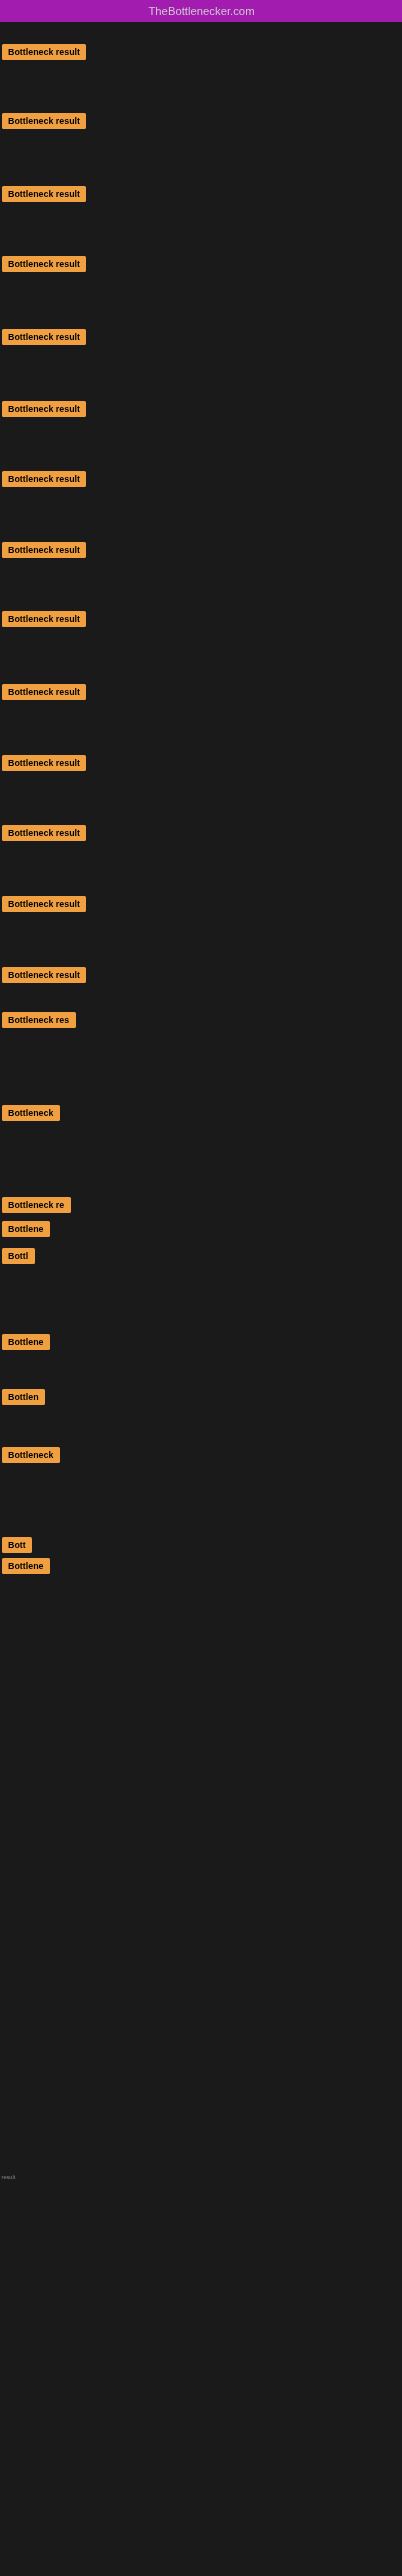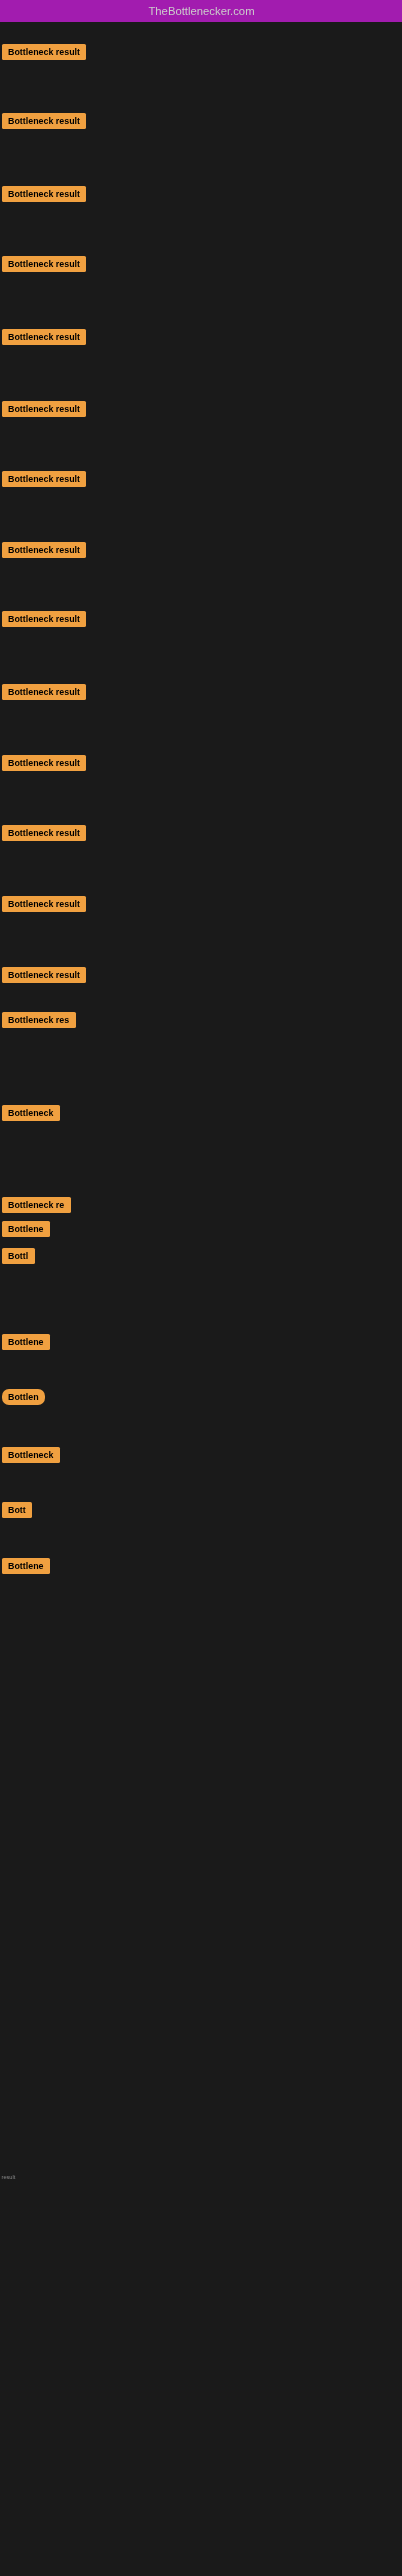--- a/index.html
+++ b/index.html
@@ -64,20 +64,20 @@
     <div style="position: absolute; top: 733px; left: 1.6px;"><span class="bottleneck-badge" style="max-width: 105px;">Bottleneck result</span></div>
     <div style="position: absolute; top: 803px; left: 1.6px;"><span class="bottleneck-badge" style="max-width: 103px;">Bottleneck result</span></div>
     <div style="position: absolute; top: 874px; left: 1.6px;"><span class="bottleneck-badge" style="max-width: 105px;">Bottleneck result</span></div>
     <div style="position: absolute; top: 945px; left: 1.6px;"><span class="bottleneck-badge" style="max-width: 103px;">Bottleneck result</span></div>
     <div style="position: absolute; top: 990px; left: 1.6px;"><span class="bottleneck-badge" style="max-width: 89px;">Bottleneck res</span></div>
     <div style="position: absolute; top: 1083px; left: 1.6px;"><span class="bottleneck-badge" style="max-width: 60px;">Bottleneck</span></div>
     <div style="position: absolute; top: 1139px; left: 1.6px; margin-top: 36px;"><span class="bottleneck-badge" style="max-width: 76px;">Bottleneck re</span></div>
     <div style="position: absolute; top: 1199px; left: 1.6px;"><span class="bottleneck-badge" style="max-width: 55px;">Bottlene</span></div>
     <div style="position: absolute; top: 1208px; left: 1.6px; margin-top: 18px;"><span class="bottleneck-badge" style="max-width: 36px;">Bottl</span></div>
     <div style="position: absolute; top: 1312px; left: 1.6px;"><span class="bottleneck-badge" style="max-width: 55px;">Bottlene</span></div>
-    <div style="position: absolute; top: 1367px; left: 1.6px;"><span class="bottleneck-badge" style="max-width: 48px; border-radius: 7px;">Bottlen</span></div>
+    <div style="position: absolute; top: 1367px; left: 1.6px;"><span class="bottleneck-badge" style="max-width: 48px;">Bottlen</span></div>
     <div style="position: absolute; top: 1425px; left: 1.6px;"><span class="bottleneck-badge" style="max-width: 63px;">Bottleneck</span></div>
-    <div style="position: absolute; top: 1480px; left: 1.6px;"><span class="bottleneck-badge" style="max-width: 31px;">Bott</span></div>
+    <div style="position: absolute; top: 1480px; left: 1.6px;"><span class="bottleneck-badge" style="max-width: 31px; margin-top: 35px;">Bott</span></div>
     <div style="position: absolute; top: 1536px; left: 1.6px;"><span class="bottleneck-badge" style="max-width: 55px;">Bottlene</span></div>
   </div>
 
 <span class="tiny-text" style="top: 2174px; font-size: 5.6px; color: #888888;">result</span>
 
 
 </body></html>

